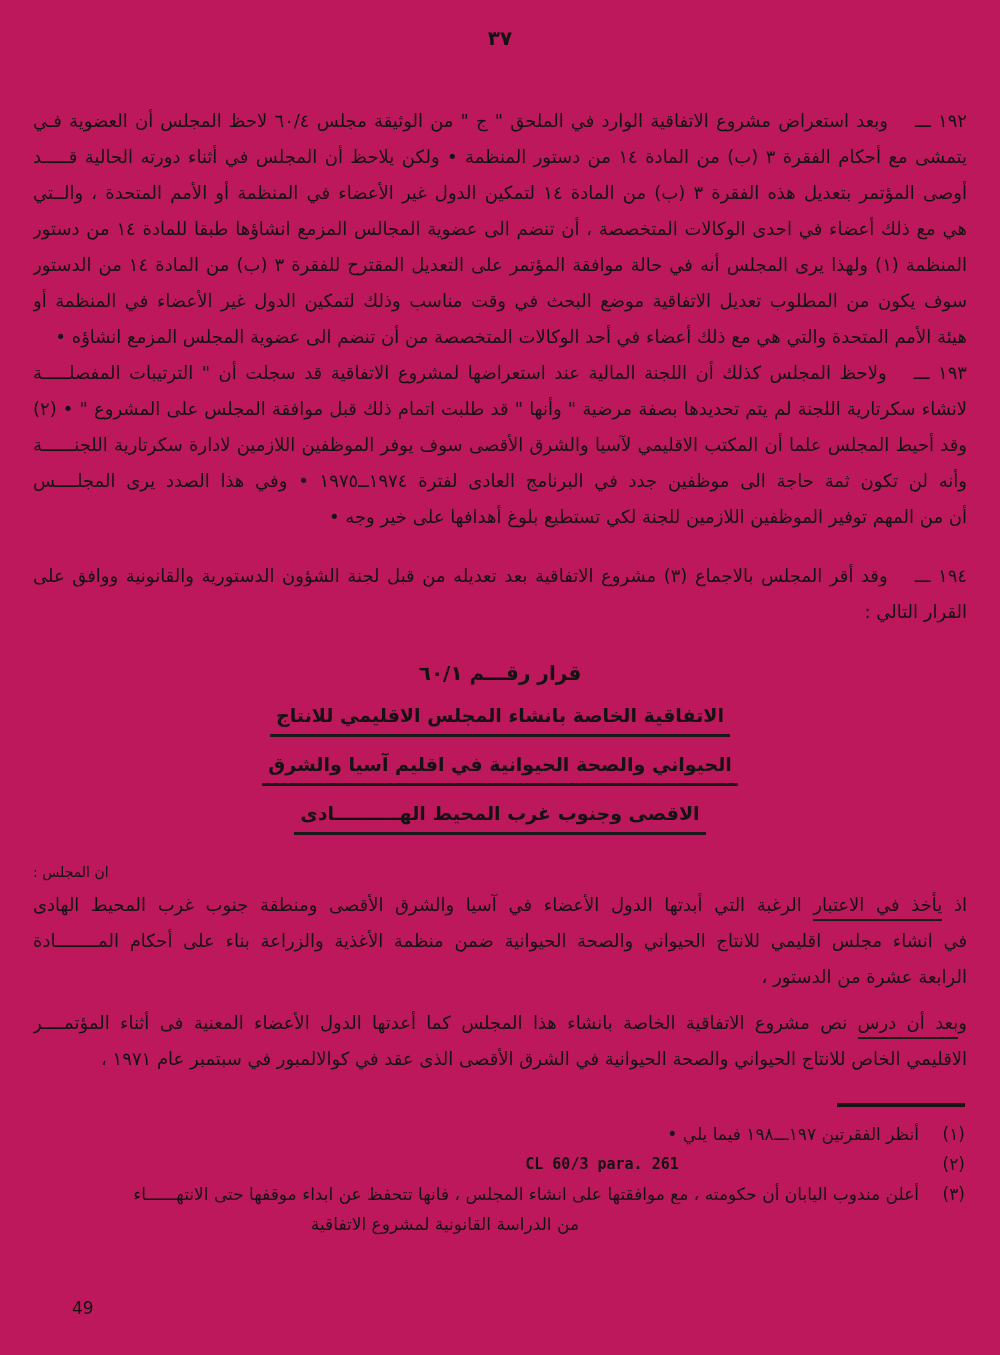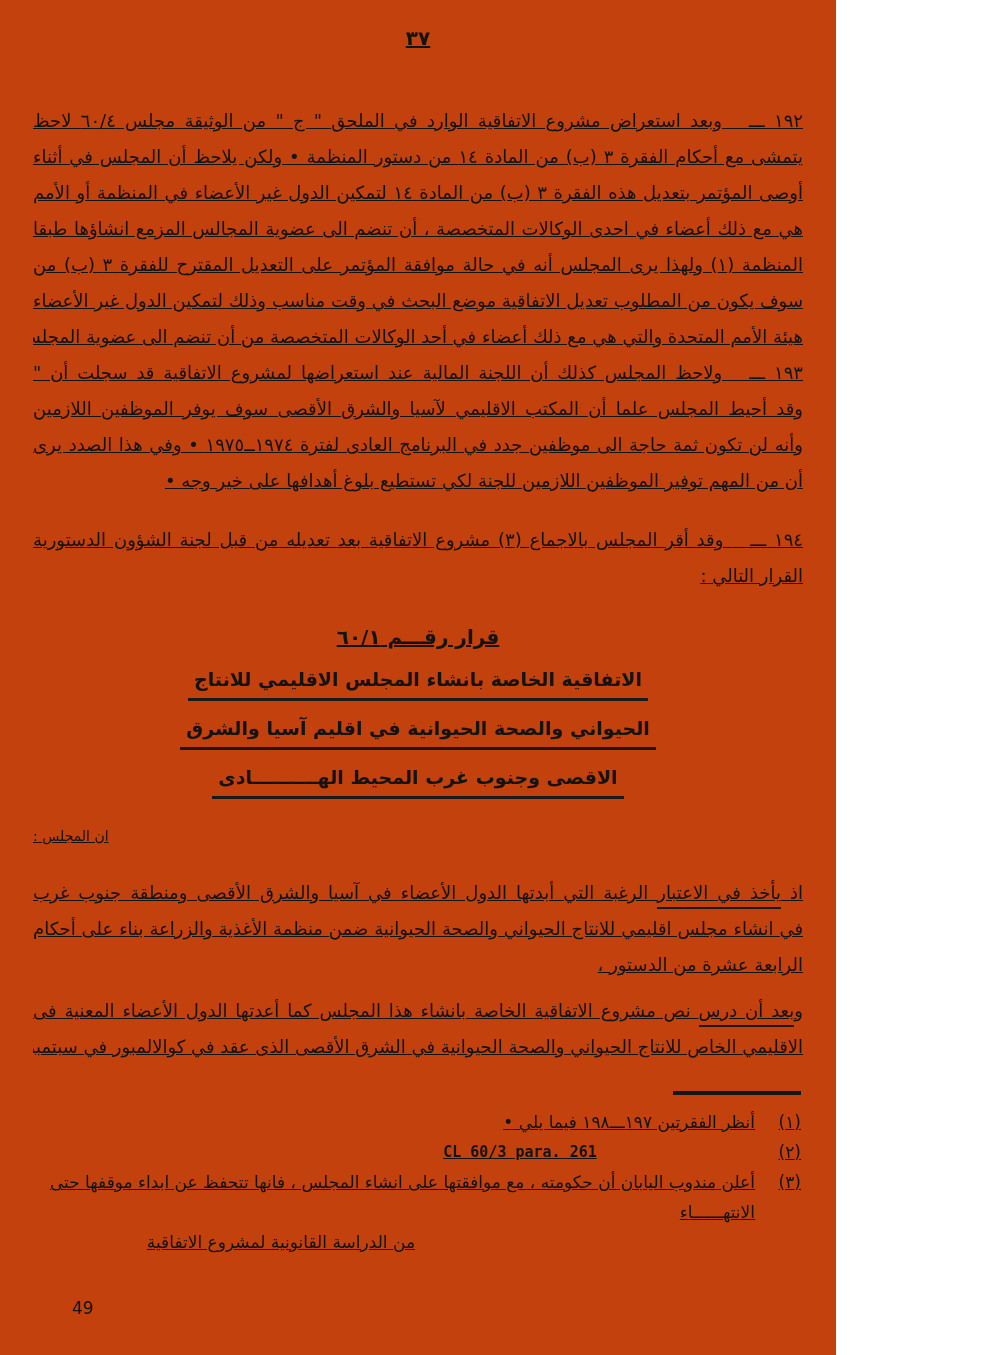--- a/index.html
+++ b/index.html
@@ -1,23 +1,22 @@
 <!DOCTYPE html>
 <html lang="ar"><head>
 <meta charset="utf-8">
 <style>
   html,body { margin:0; padding:0; }
   .page {
     position:relative;
-    width:836px; height:1355px;
-    background:#c2410c;
+    width:1000px; height:1355px;
+    background:#be185d;
     color:#131313;
     font-family:"DejaVu Sans", sans-serif;
     overflow:hidden;
-    text-decoration:underline;
   }
   .pageno-top {
     padding-top:26px;
     text-align:center;
     font-size:20px;
     font-weight:bold;
     letter-spacing:2px;
   }
   .body {
     direction:rtl;
@@ -43,21 +42,21 @@
     line-height:26px;
     padding:0 6px 6px 6px;
     border-bottom:3px solid #1a1a1a;
   }
   .lead-in {
     margin-top:22px;
     text-align:left;
     height:30px; line-height:30px;
     font-size:14px;
   }
-  .clause { margin-top:24px; }
+  .clause { margin-top:0; }
   .clause2 { margin-top:10px; }
   .u2 { border-bottom:2px solid #1a1a1a; padding-bottom:4px; }
   .fn-sep {
     margin:26px 2px 0 0;
     width:128px;
     border-top:4px solid #161616;
   }
   .footnotes {
     direction:rtl;
     padding:12px 35px 0 35px;
@@ -92,20 +91,21 @@
       <div class="line jl">يتمشى مع أحكام الفقرة ٣ (ب) من المادة ١٤ من دستور المنظمة • ولكن يلاحظ أن المجلس في أثناء دورته الحالية قـــــد</div>
       <div class="line jl">أوصى المؤتمر بتعديل هذه الفقرة ٣ (ب) من المادة ١٤ لتمكين الدول غير الأعضاء في المنظمة أو الأمم المتحدة ، والــتي</div>
       <div class="line jl">هي مع ذلك أعضاء في احدى الوكالات المتخصصة ، أن تنضم الى عضوية المجالس المزمع انشاؤها طبقا للمادة ١٤ من دستور</div>
       <div class="line jl">المنظمة (١) ولهذا يرى المجلس أنه في حالة موافقة المؤتمر على التعديل المقترح للفقرة ٣ (ب) من المادة ١٤ من الدستور</div>
       <div class="line jl">سوف يكون من المطلوب تعديل الاتفاقية موضع البحث في وقت مناسب وذلك لتمكين الدول غير الأعضاء في المنظمة أو فـــــي</div>
       <div class="line last">هيئة الأمم المتحدة والتي هي مع ذلك أعضاء في أحد الوكالات المتخصصة من أن تنضم الى عضوية المجلس المزمع انشاؤه •</div>
     </div>
 
     <div class="para m193">
       <div class="line jl">١٩٣ ـــ  ولاحظ المجلس كذلك أن اللجنة المالية عند استعراضها لمشروع الاتفاقية قد سجلت أن " الترتيبات المفصلـــــة</div>
+      <div class="line jl">لانشاء سكرتارية اللجنة لم يتم تحديدها بصفة مرضية " وأنها " قد طلبت اتمام ذلك قبل موافقة المجلس على المشروع " • (٢)</div>
       <div class="line jl">وقد أحيط المجلس علما أن المكتب الاقليمي لآسيا والشرق الأقصى سوف يوفر الموظفين اللازمين لادارة سكرتارية اللجنــــــة</div>
       <div class="line jl">وأنه لن تكون ثمة حاجة الى موظفين جدد في البرنامج العادى لفترة ١٩٧٤ــ١٩٧٥ • وفي هذا الصدد يرى المجلــــس</div>
       <div class="line last">أن من المهم توفير الموظفين اللازمين للجنة لكي تستطيع بلوغ أهدافها على خير وجه •</div>
     </div>
 
     <div class="para m194">
       <div class="line jl">١٩٤ ـــ  وقد أقر المجلس بالاجماع (٣) مشروع الاتفاقية بعد تعديله من قبل لجنة الشؤون الدستورية والقانونية ووافق على</div>
       <div class="line last">القرار التالي :</div>
     </div>
 

